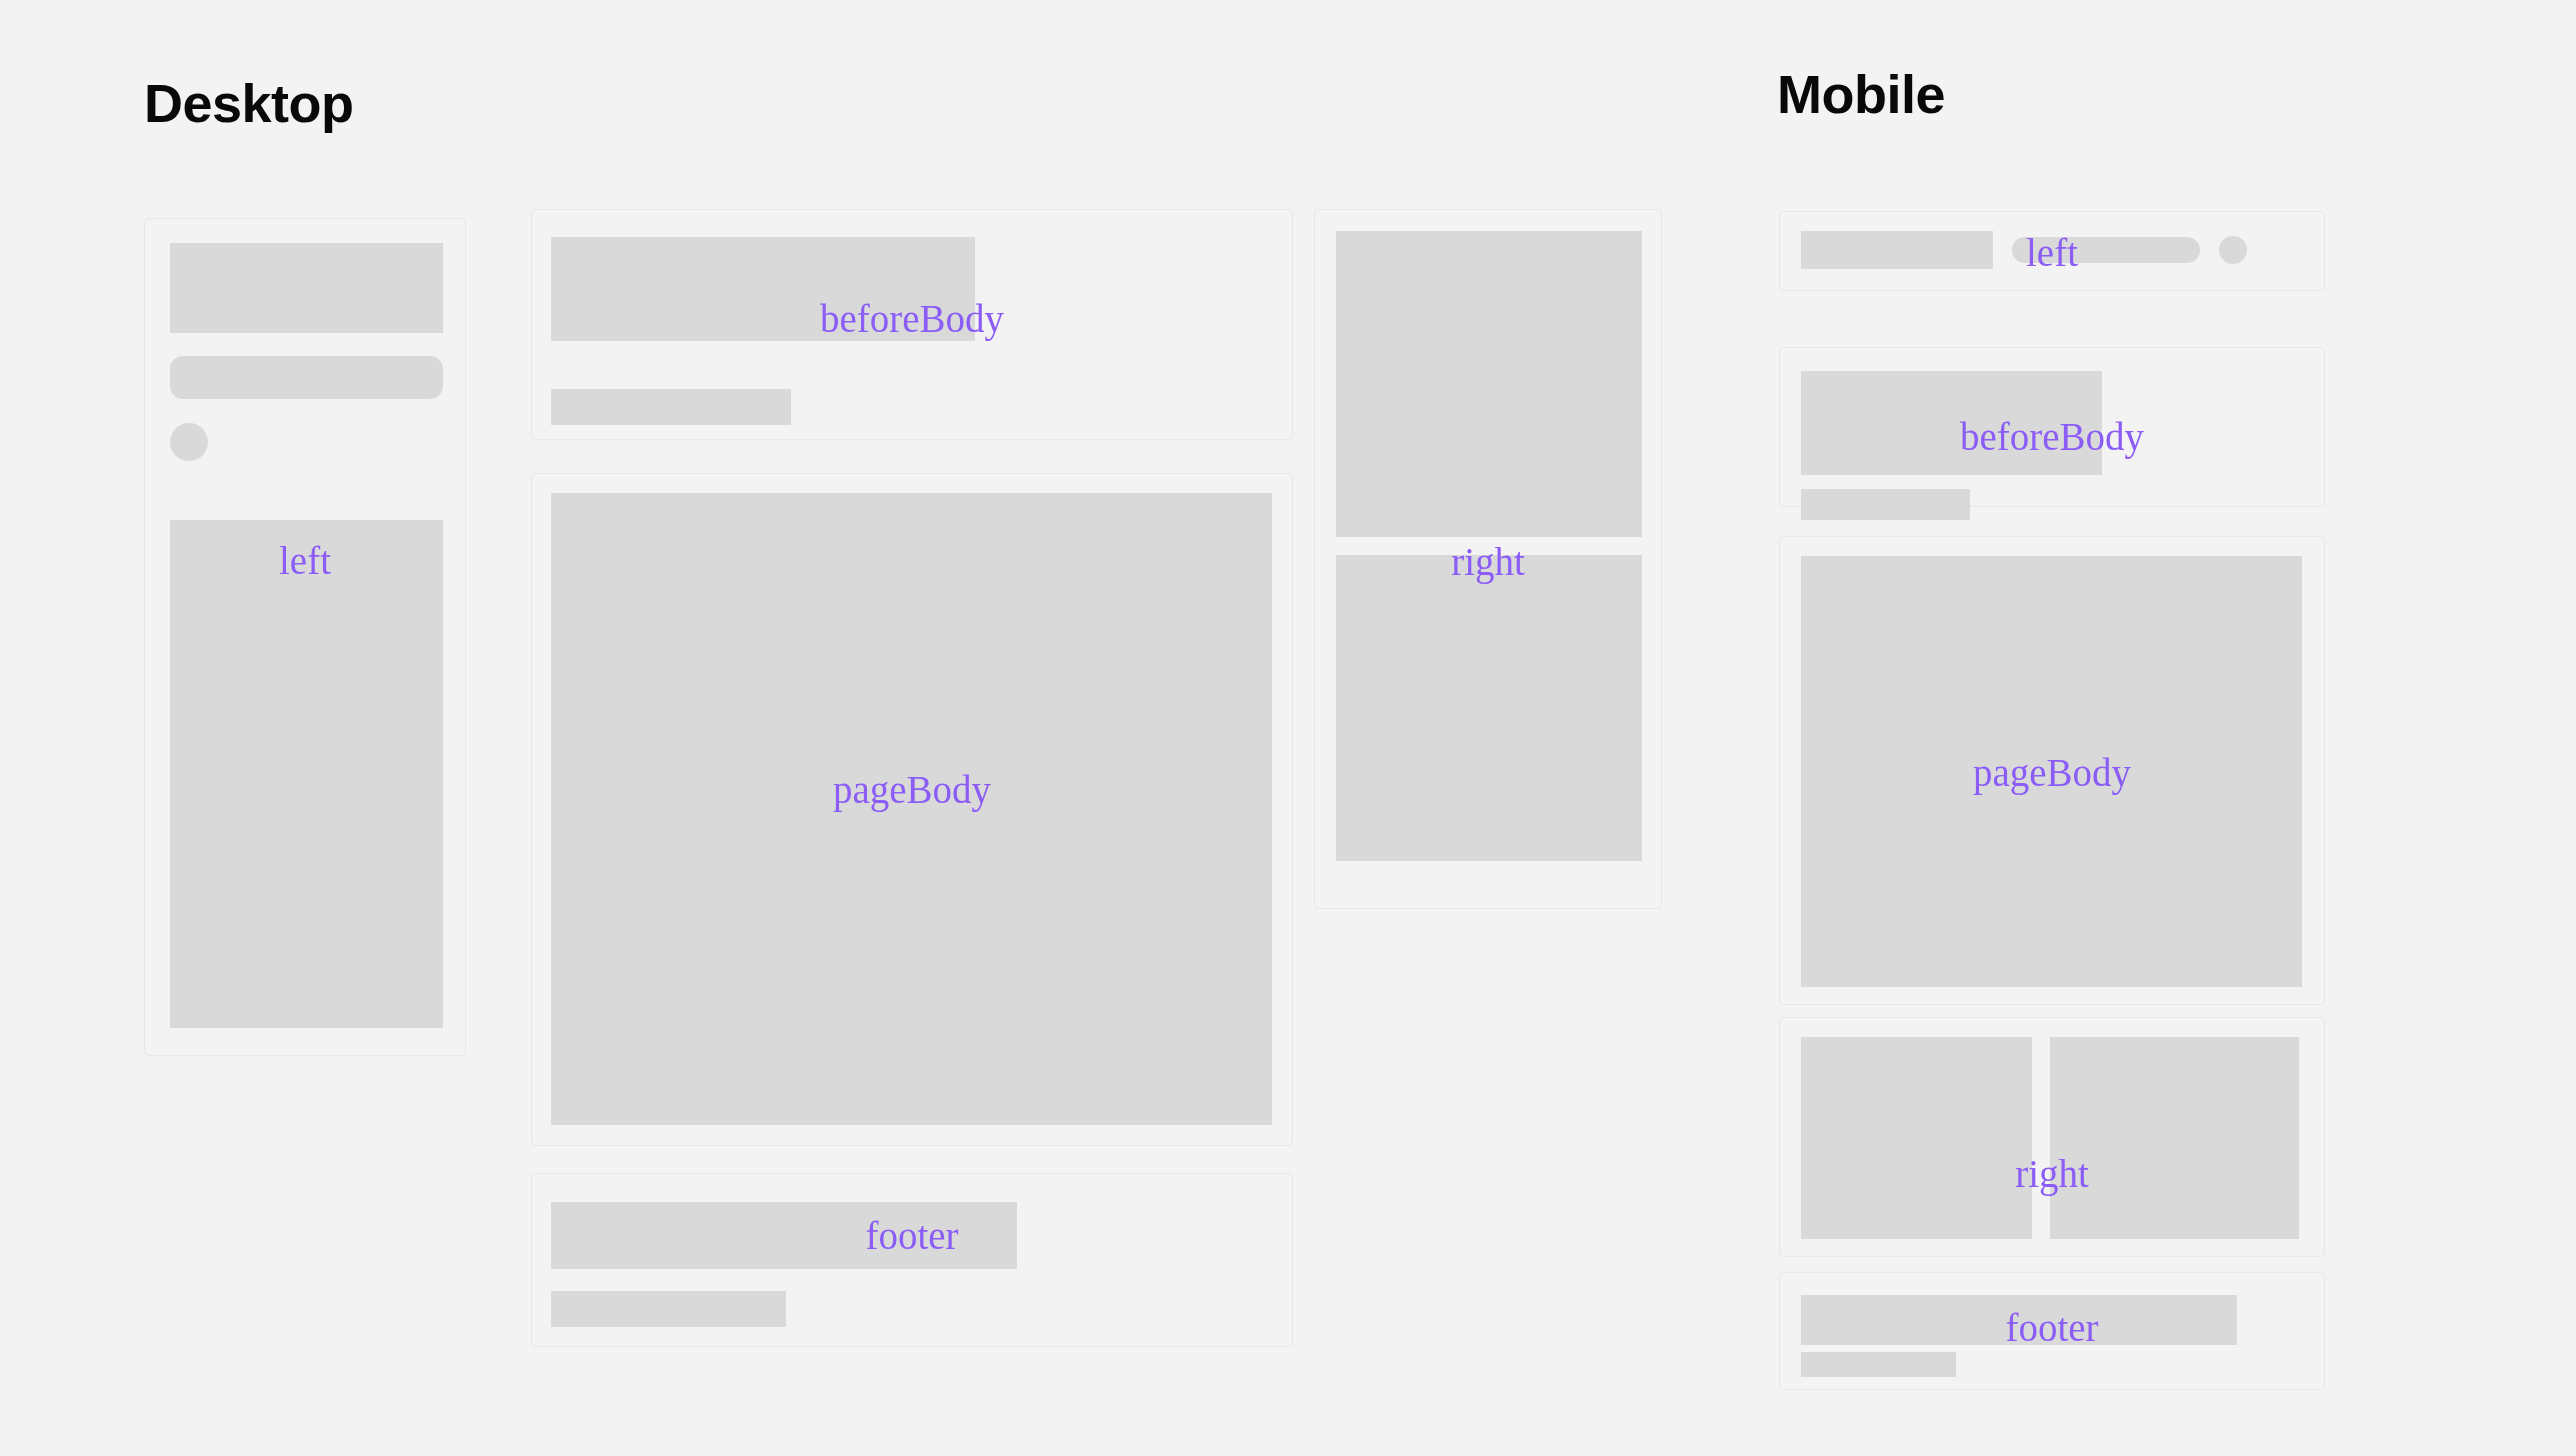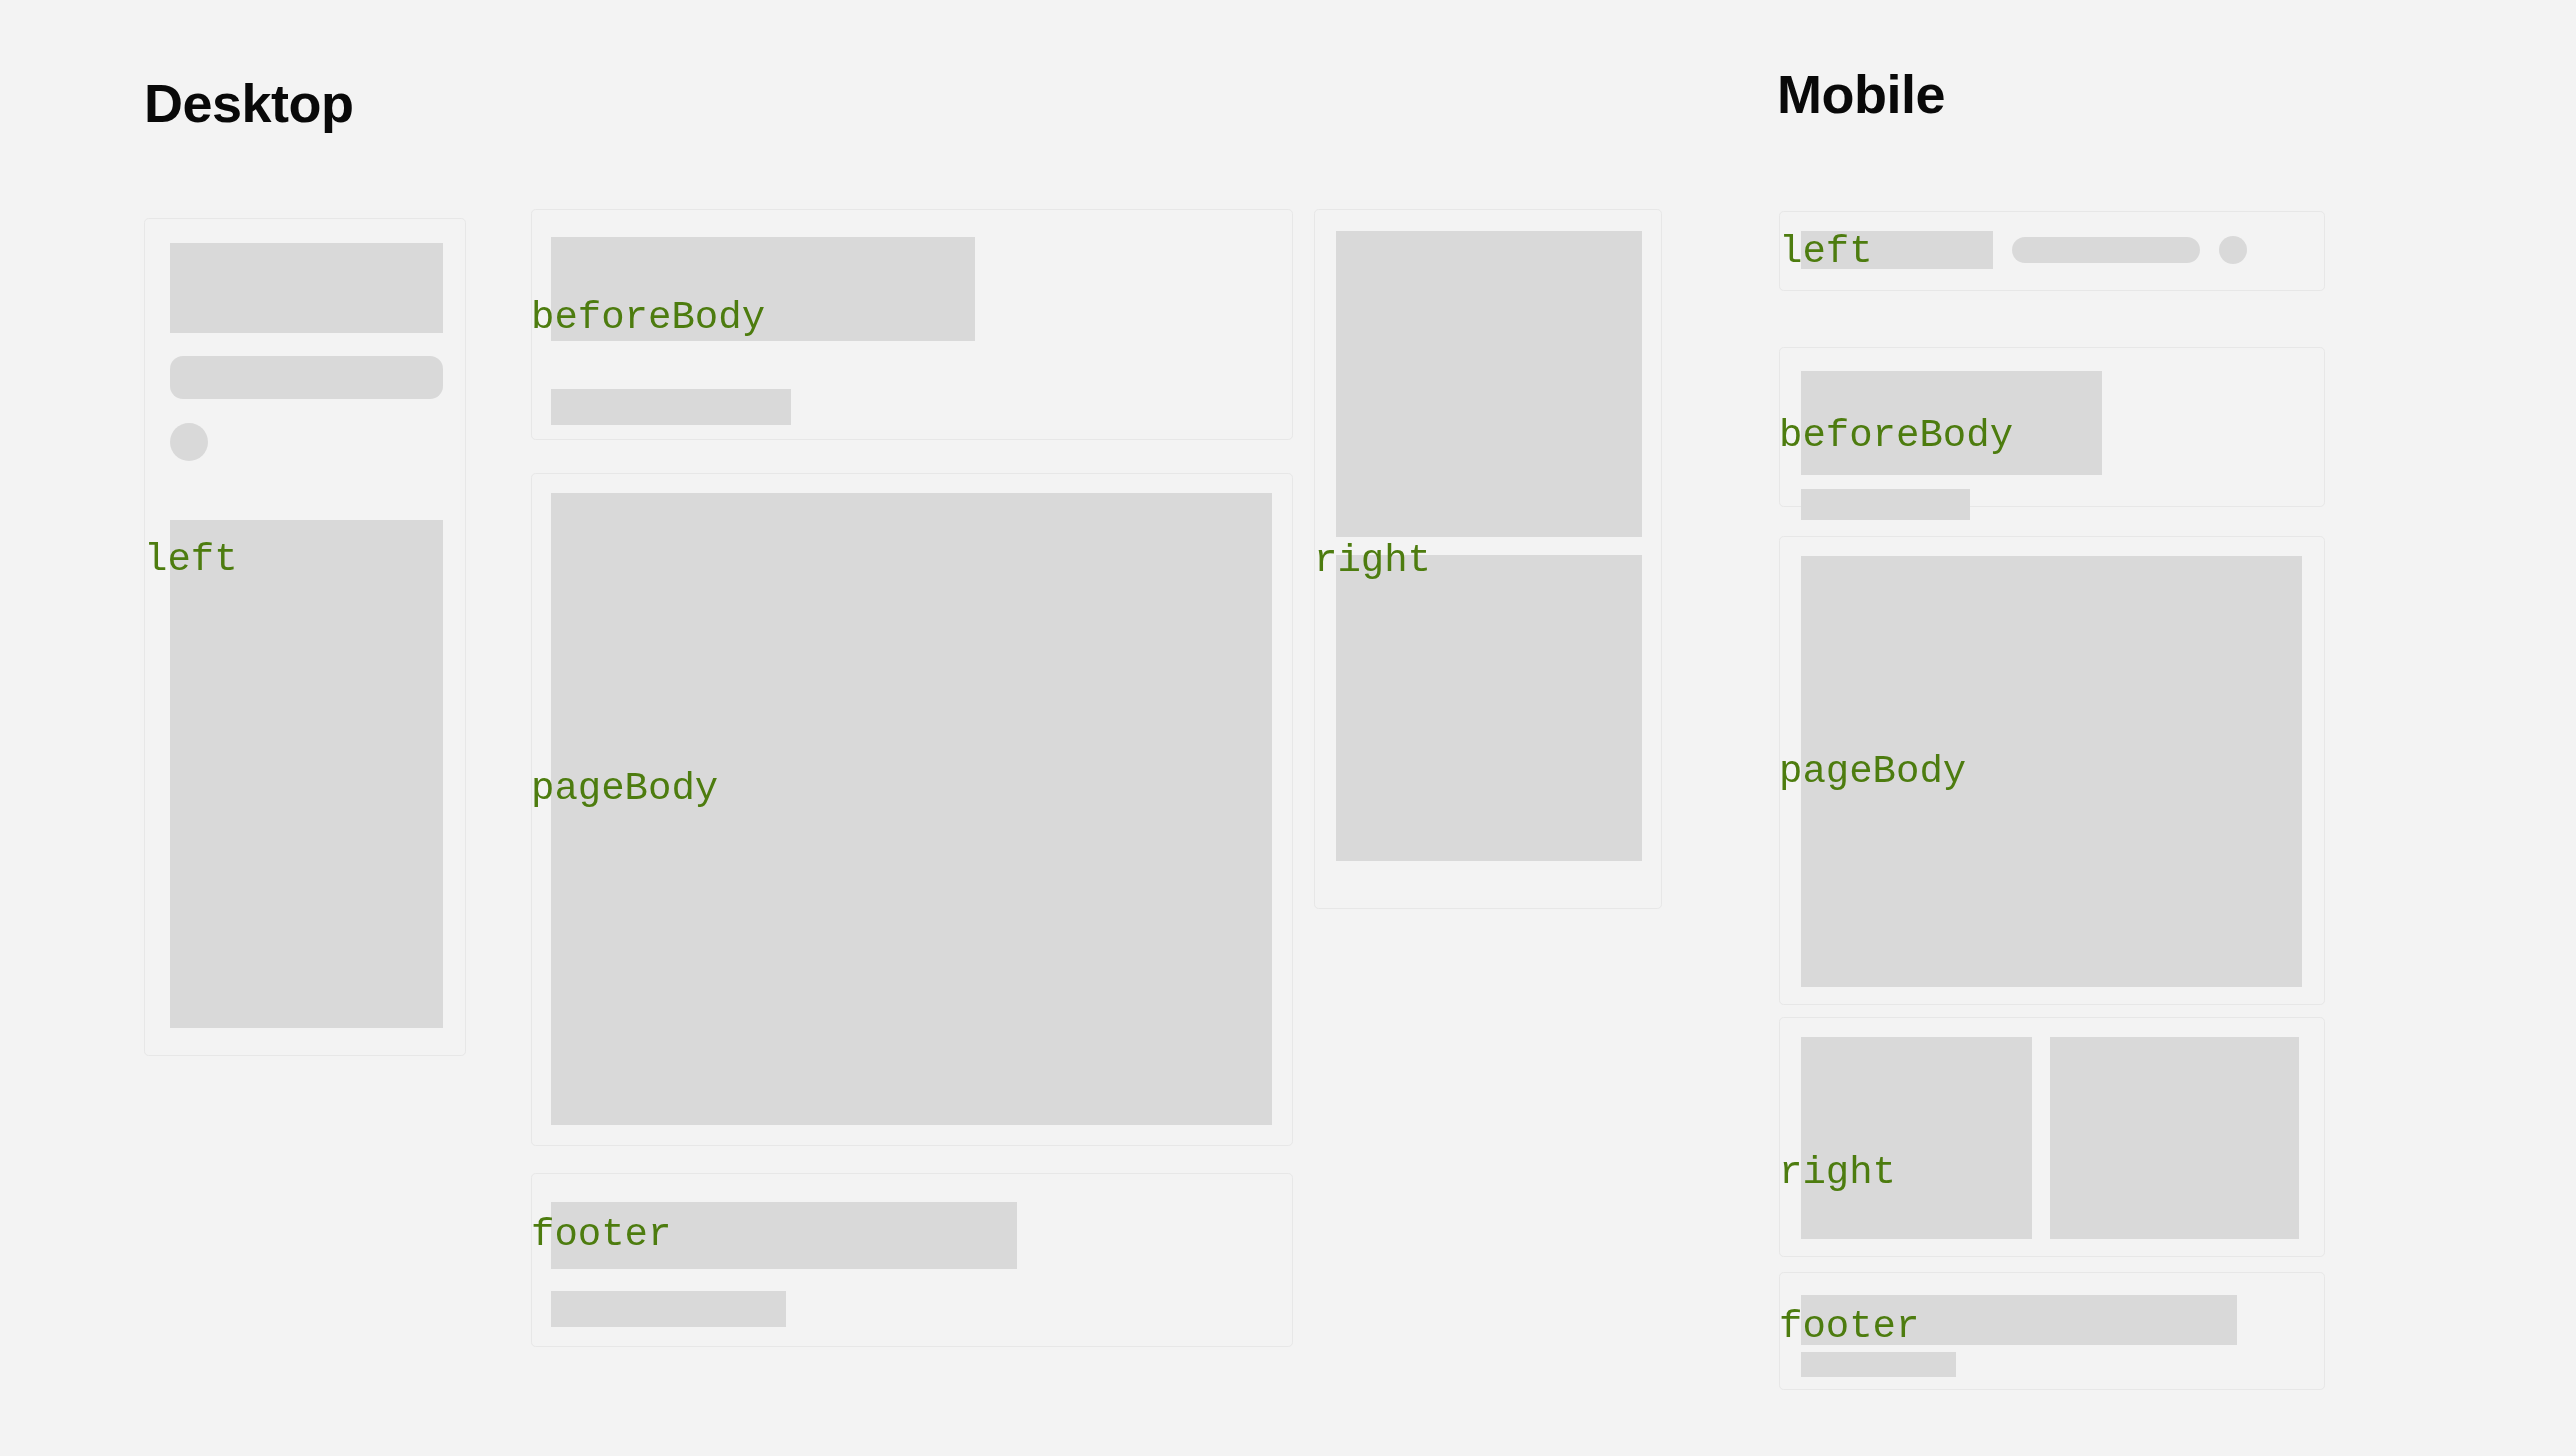--- a/index.html
+++ b/index.html
@@ -44,26 +44,26 @@
   .ph {
     position: absolute;
     background: #d9d9d9;
   }
   .ph.rounded { border-radius: 13px; }
   .ph.circle  { border-radius: 50%; }
 
   
   .slot-label {
     position: absolute;
-    font-family: Liberation Mono, monospace;
+    font-family: Liberation Serif, serif;
     font-size: 39px;
     line-height: 1;
-    color: #4d7c0f;
+    color: #8b5cf6;
     white-space: nowrap;
-    text-align: left;
+    text-align: center;
     pointer-events: none;
   }
 </style>
 </head>
 <body>
 
 <div class="canvas">
 
   <div class="section-title" id="title-desktop">Desktop</div>
 

